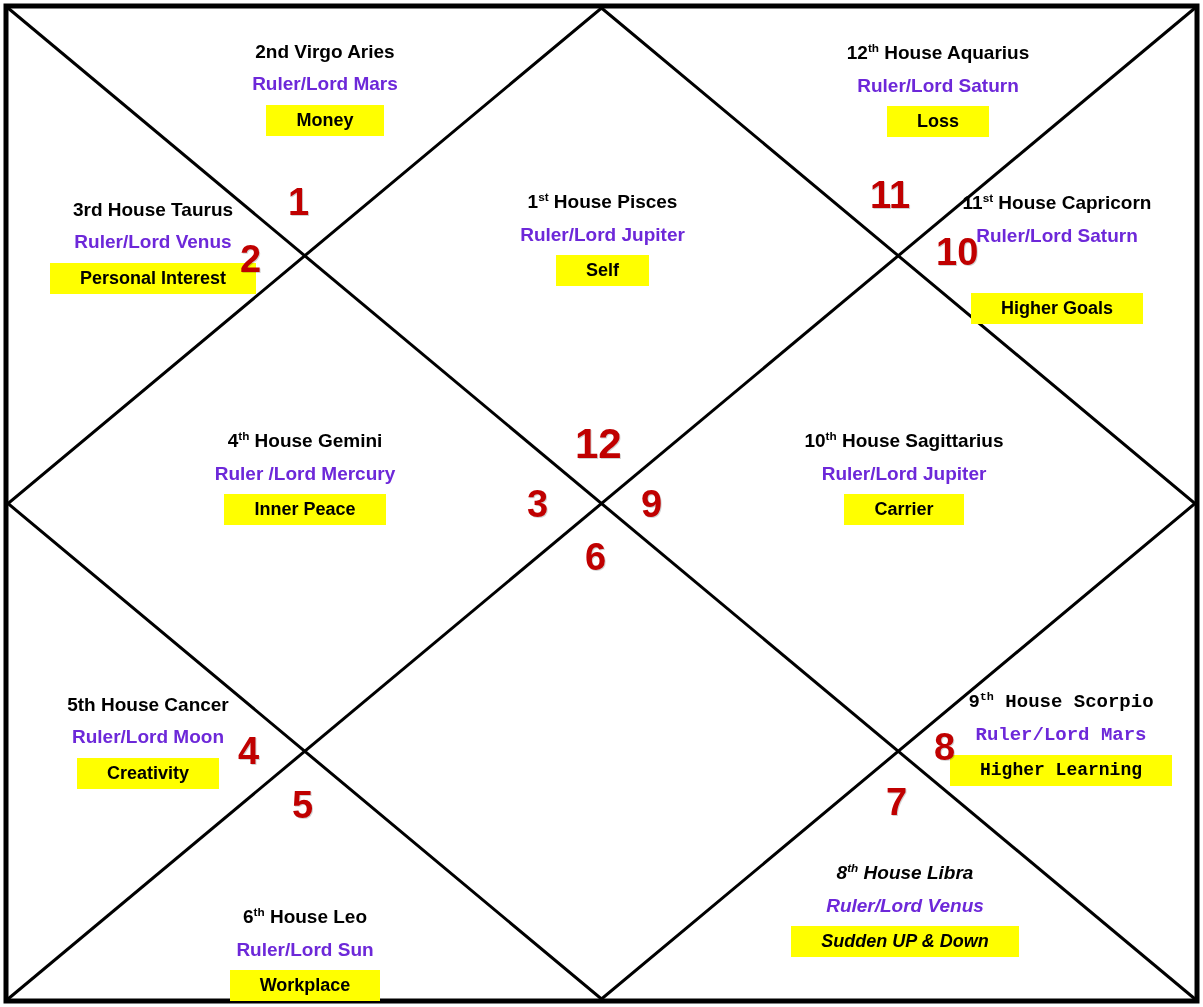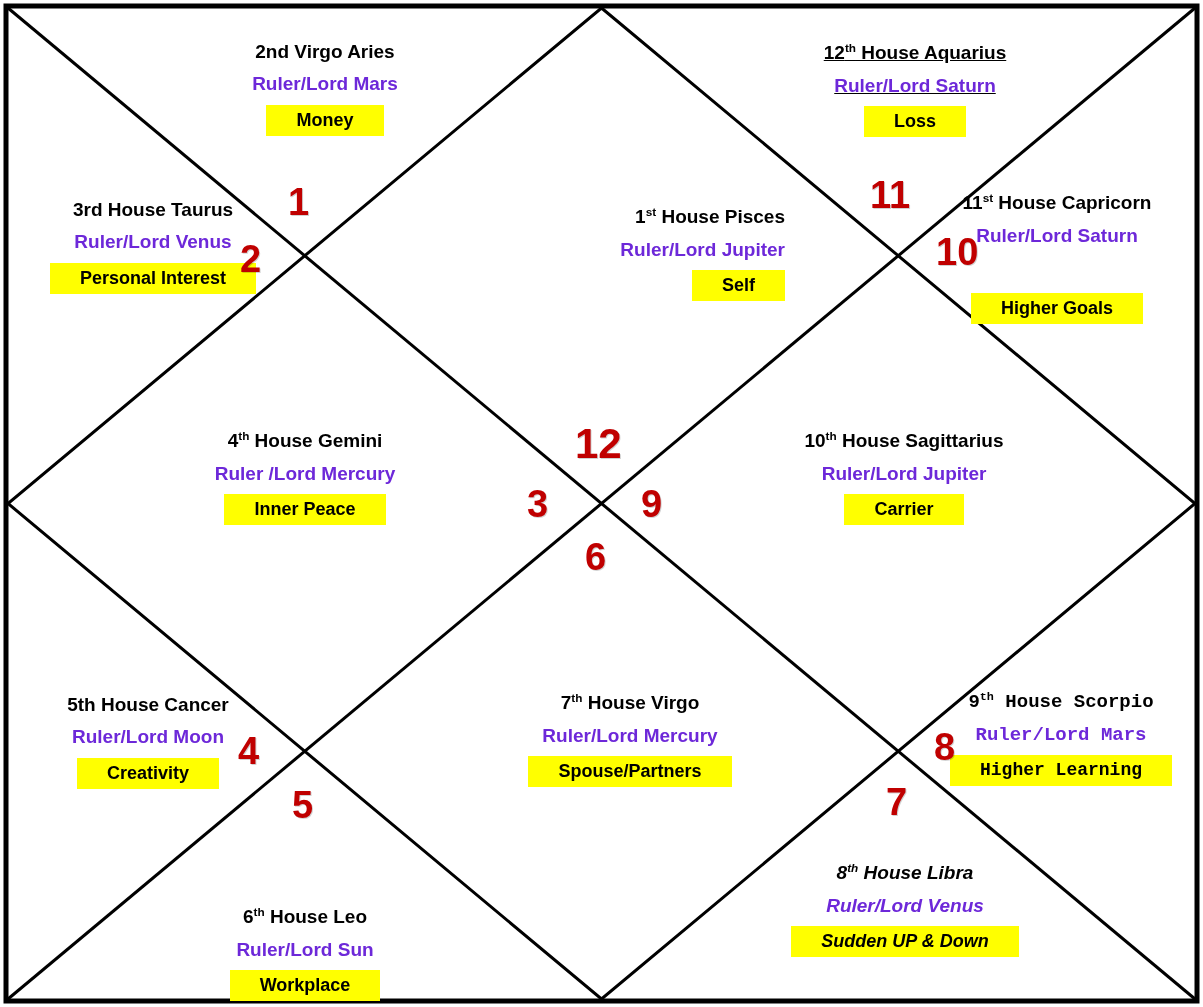--- a/index.html
+++ b/index.html
@@ -63,33 +63,33 @@
     <line x1="8" y1="8" x2="1195" y2="999" stroke="#000000" stroke-width="3"></line>
     <line x1="1195" y1="8" x2="8" y2="999" stroke="#000000" stroke-width="3"></line>
   </svg>
 
   <div class="house" style="left:140px;top:40px;width:370px;">
     <div class="h-title"><span>2nd</span><span> Virgo  Aries</span></div>
     <div class="h-ruler">Ruler/Lord Mars</div>
     <div class="h-key">Money</div>
   </div>
 
-  <div class="house" style="left:725px;top:40px;width:380px;text-decoration:underline;">
+  <div class="house" style="left:748px;top:40px;width:380px;">
     <div class="h-title"><span>12</span><sup>th</sup><span> House  Aquarius</span></div>
     <div class="h-ruler">Ruler/Lord Saturn</div>
     <div class="h-key">Loss</div>
   </div>
 
   <div class="house" style="left:8px;top:198px;width:290px;">
     <div class="h-title"><span>3rd</span><span> House Taurus</span></div>
     <div class="h-ruler">Ruler/Lord Venus</div>
     <div class="h-key">Personal Interest</div>
   </div>
 
-  <div class="house" style="left:420px;top:204px;width:365px;text-align:right;">
+  <div class="house" style="left:420px;top:189px;width:365px;">
     <div class="h-title"><span>1</span><sup>st</sup><span> House  Pisces</span></div>
     <div class="h-ruler">Ruler/Lord Jupiter</div>
     <div class="h-key">Self</div>
   </div>
 
   <div class="house" style="left:912px;top:190px;width:290px;">
     <div class="h-title"><span>11</span><sup>st</sup><span> House Capricorn</span></div>
     <div class="h-ruler">Ruler/Lord Saturn</div>
     <div class="h-key" style="margin-top:45px;">Higher Goals</div>
   </div>
@@ -105,25 +105,20 @@
     <div class="h-ruler">Ruler/Lord Jupiter</div>
     <div class="h-key">Carrier</div>
   </div>
 
   <div class="house" style="left:8px;top:693px;width:280px;">
     <div class="h-title"><span>5th</span><span> House Cancer</span></div>
     <div class="h-ruler">Ruler/Lord Moon</div>
     <div class="h-key">Creativity</div>
   </div>
 
-  <div class="house" style="left:440px;top:690px;width:380px;">
-    <div class="h-title"><span>7</span><sup>th</sup><span> House  Virgo</span></div>
-    <div class="h-ruler">Ruler/Lord Mercury</div>
-    <div class="h-key">Spouse/Partners</div>
-  </div>
 
   <div class="house" style="left:920px;top:690px;width:282px;font-family:Liberation Mono, monospace;">
     <div class="h-title"><span>9</span><sup>th</sup><span> House  Scorpio</span></div>
     <div class="h-ruler">Ruler/Lord Mars</div>
     <div class="h-key">Higher Learning</div>
   </div>
 
   <div class="house" style="left:140px;top:904px;width:330px;">
     <div class="h-title"><span>6</span><sup>th</sup><span> House Leo</span></div>
     <div class="h-ruler">Ruler/Lord Sun</div>

